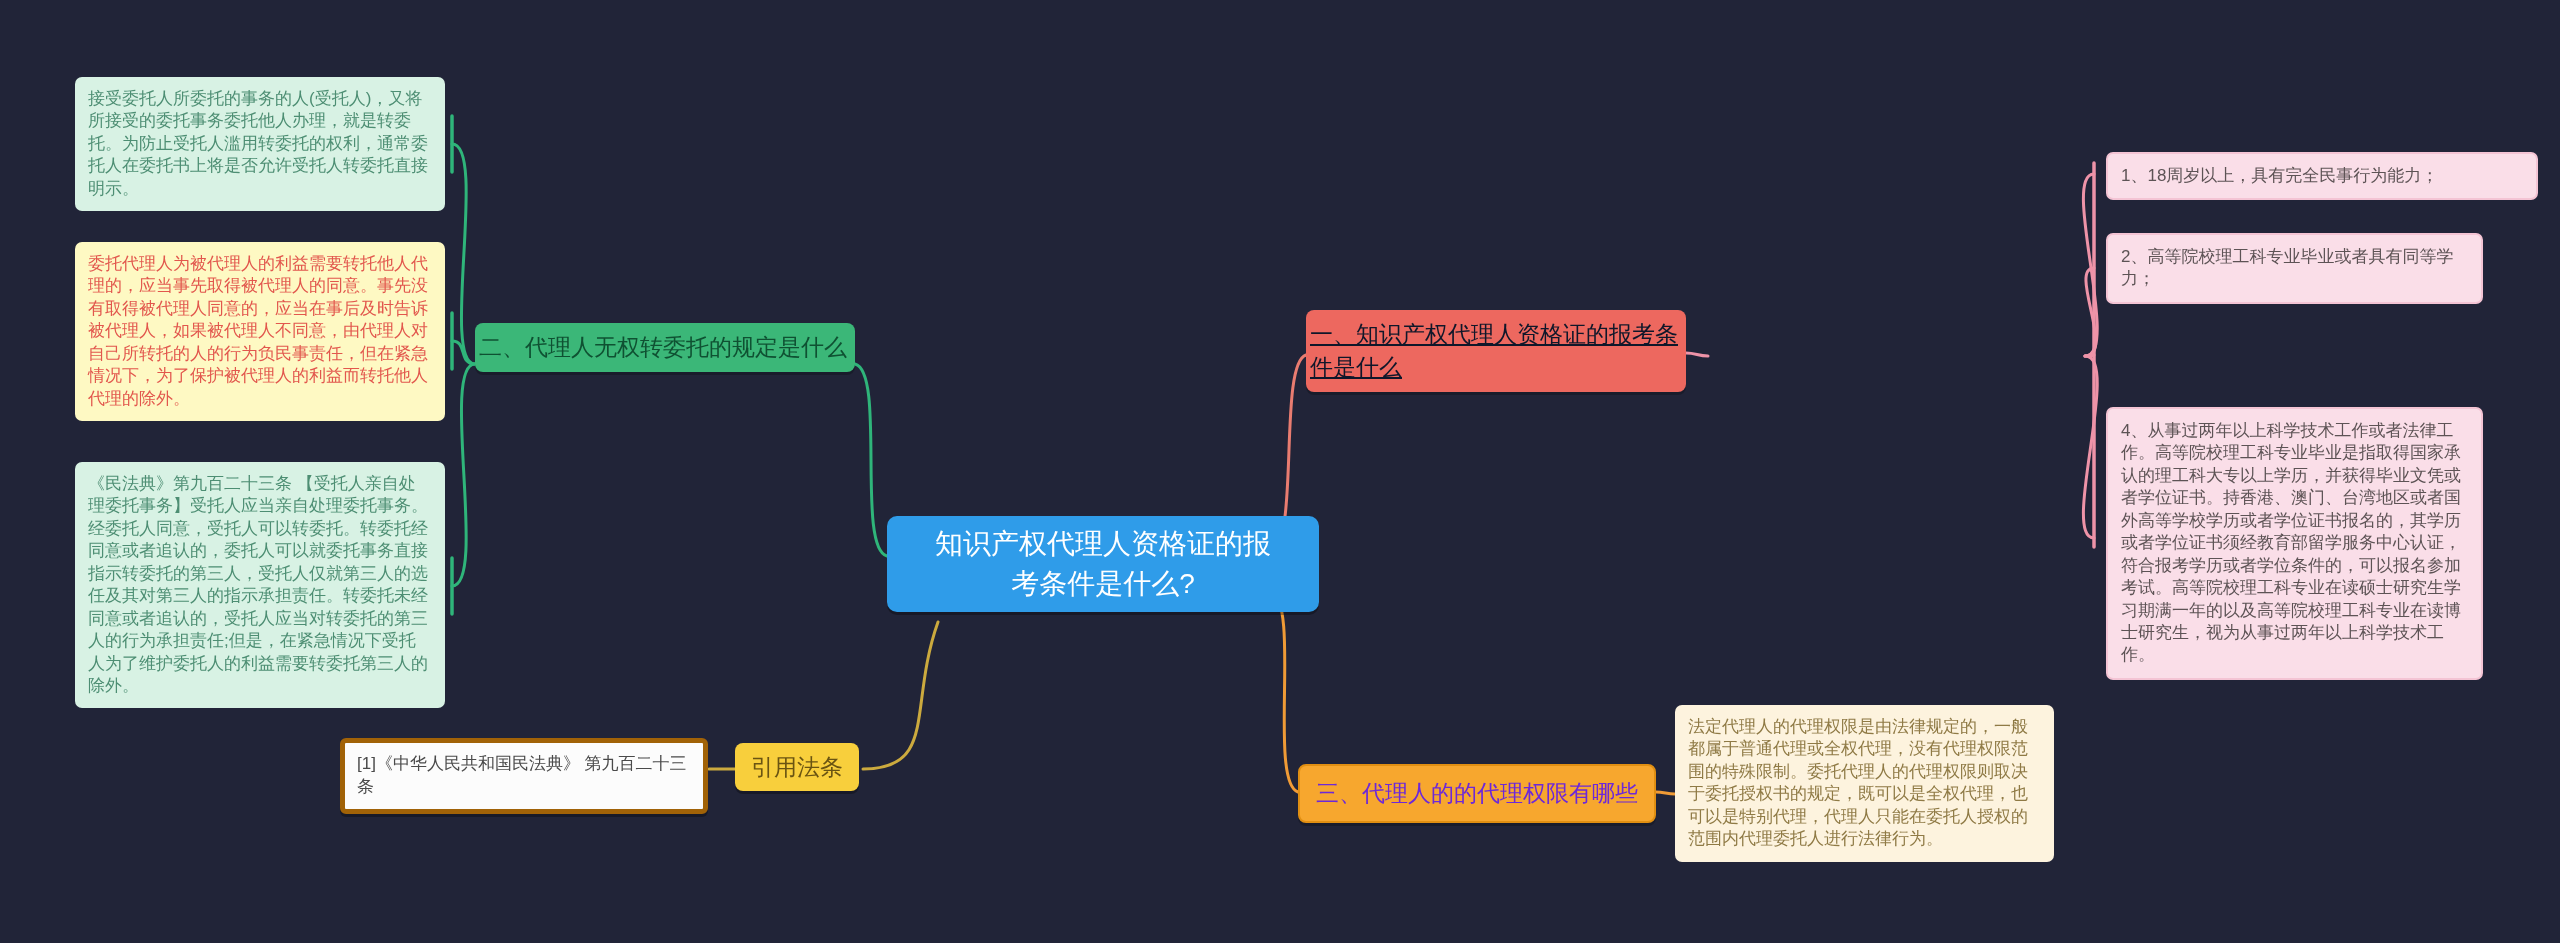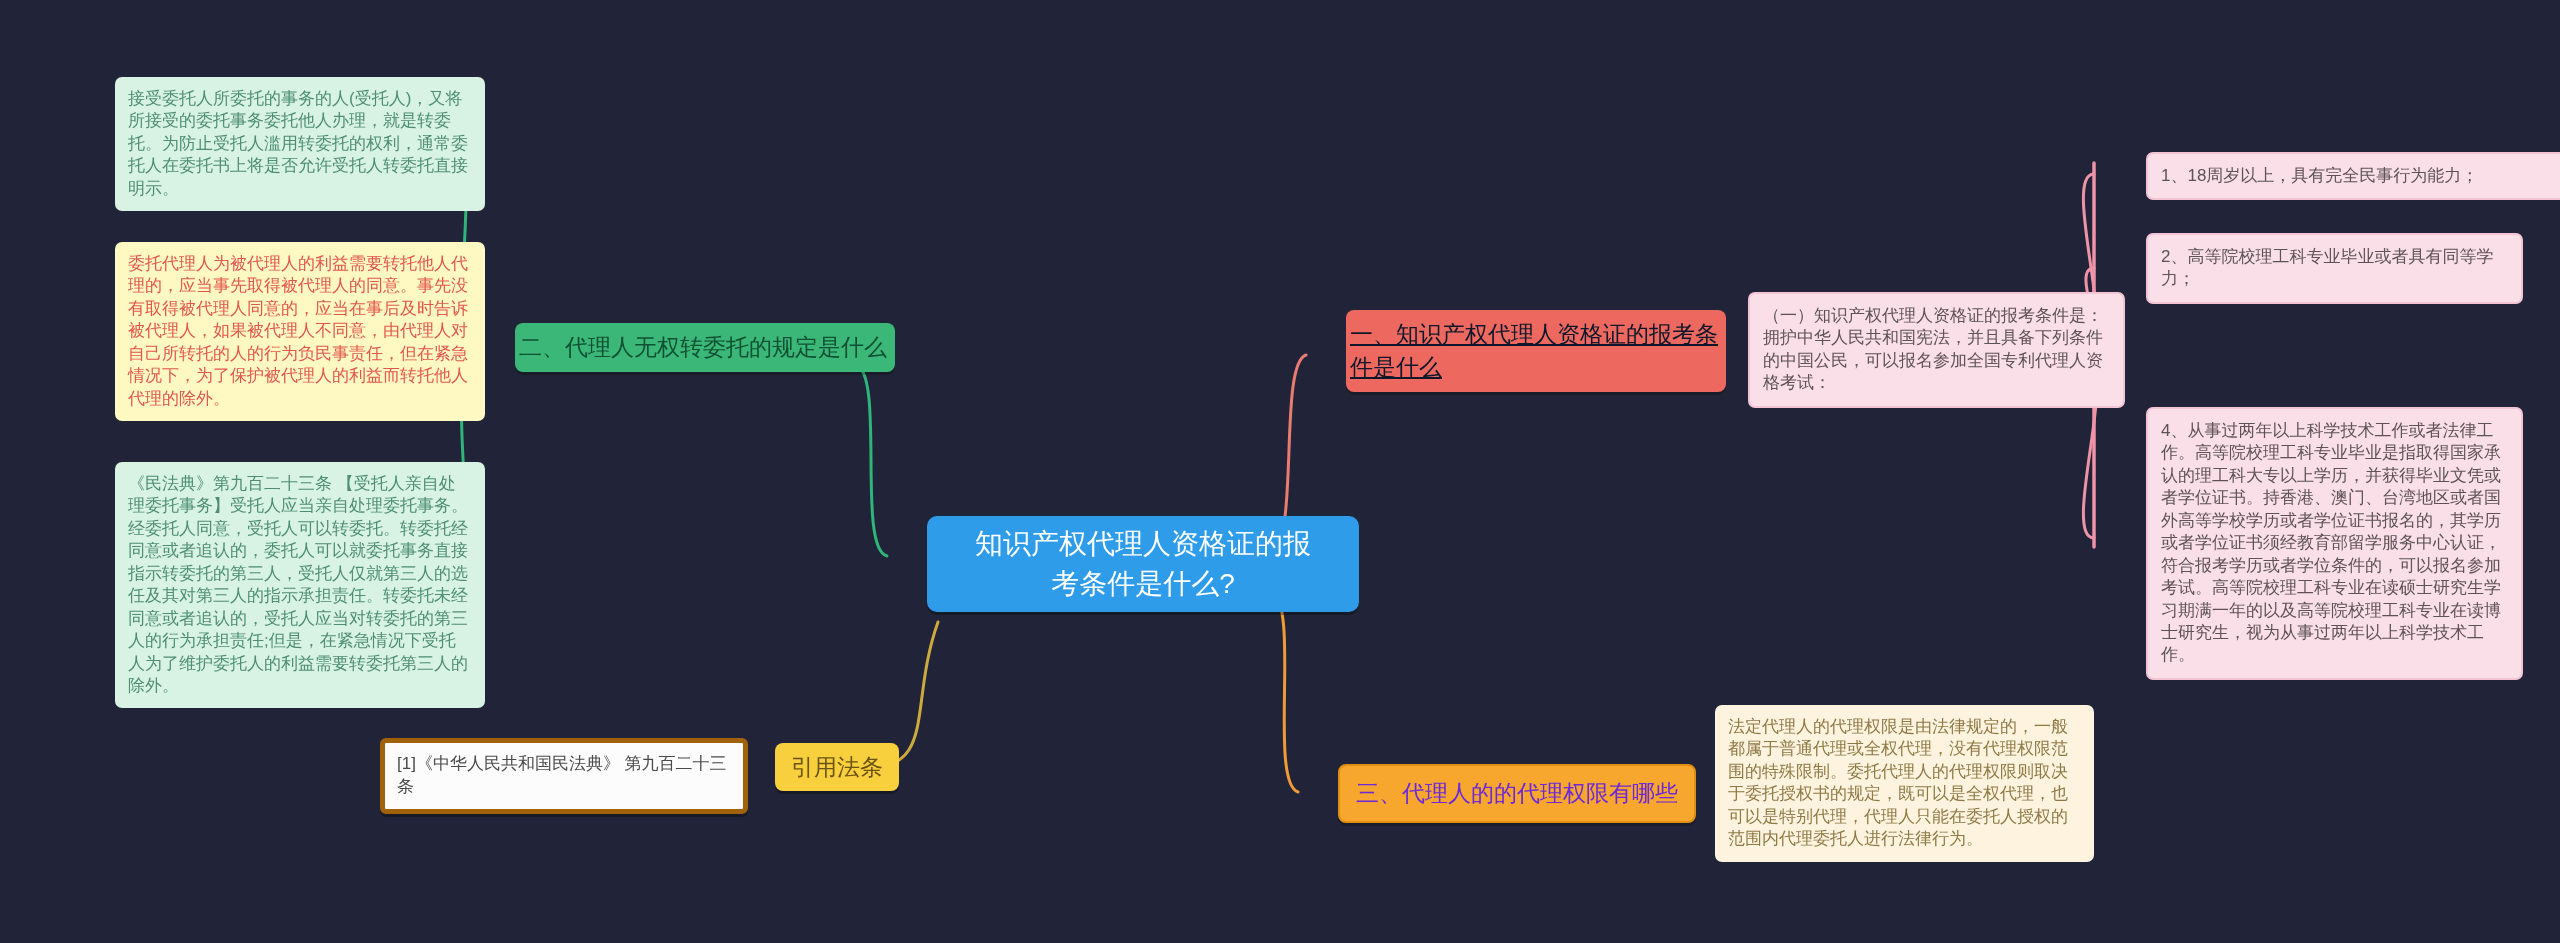--- a/index.html
+++ b/index.html
@@ -4,21 +4,21 @@
 <style>
   html,body{margin:0;padding:0;background:#212438;}
   #canvas{
     position:relative;
     width:2560px;height:943px;
     background:#212438;
     font-family:"Liberation Sans","DejaVu Sans",sans-serif;
     overflow:hidden;
   }
   #connectors{position:absolute;left:0;top:0;width:2560px;height:943px;}
-  .node{position:absolute;box-sizing:border-box;border-radius:8px;margin-left:40px;}
+  .node{position:absolute;box-sizing:border-box;border-radius:8px;}
   .note{
     font-size:17px;line-height:1.32;
     padding:11px 13px;border-radius:7px;
     word-break:break-all;
   }
   .mint{background:#d8f2e4;color:#4d8e73;}
   .pinknote{background:#fef9c3;color:#e2574d;}
   .pinkbox{background:#fadee8;color:#5d5355;border:2px solid #f4c4d4;}
   .cream{background:#fdf3de;color:#8f7a45;}
   .topic{
@@ -102,21 +102,20 @@
   <div class="node topic green" style="left:475px;top:323px;width:380px;">二、代理人无权转委托的规定是什么</div>
 
   <div class="node cite" style="left:340px;top:738px;width:368px;">[1]《中华人民共和国民法典》 第九百二十三条</div>
 
   <div class="node tag" style="left:735px;top:743px;">引用法条</div>
 
   <div class="node center" style="left:887px;top:516px;width:432px;height:96px;">知识产权代理人资格证的报考条件是什么?</div>
 
   <div class="node topic red" style="left:1306px;top:310px;width:380px;">一、知识产权代理人资格证的报考条件是什么</div>
 
-  <div class="node note pinkbox" style="left:1708px;top:292px;width:377px;">（一）知识产权代理人资格证的报考条件是：拥护中华人民共和国宪法，并且具备下列条件的中国公民，可以报名参加全国专利代理人资格考试：</div>
 
   <div class="node note pinkbox" style="left:2106px;top:152px;width:432px;">1、18周岁以上，具有完全民事行为能力；</div>
 
   <div class="node note pinkbox" style="left:2106px;top:233px;width:377px;">2、高等院校理工科专业毕业或者具有同等学力；</div>
 
 
   <div class="node note pinkbox" style="left:2106px;top:407px;width:377px;">4、从事过两年以上科学技术工作或者法律工作。高等院校理工科专业毕业是指取得国家承认的理工科大专以上学历，并获得毕业文凭或者学位证书。持香港、澳门、台湾地区或者国外高等学校学历或者学位证书报名的，其学历或者学位证书须经教育部留学服务中心认证，符合报考学历或者学位条件的，可以报名参加考试。高等院校理工科专业在读硕士研究生学习期满一年的以及高等院校理工科专业在读博士研究生，视为从事过两年以上科学技术工作。</div>
 
   <div class="node topic orange" style="left:1298px;top:764px;width:358px;">三、代理人的的代理权限有哪些</div>
 

